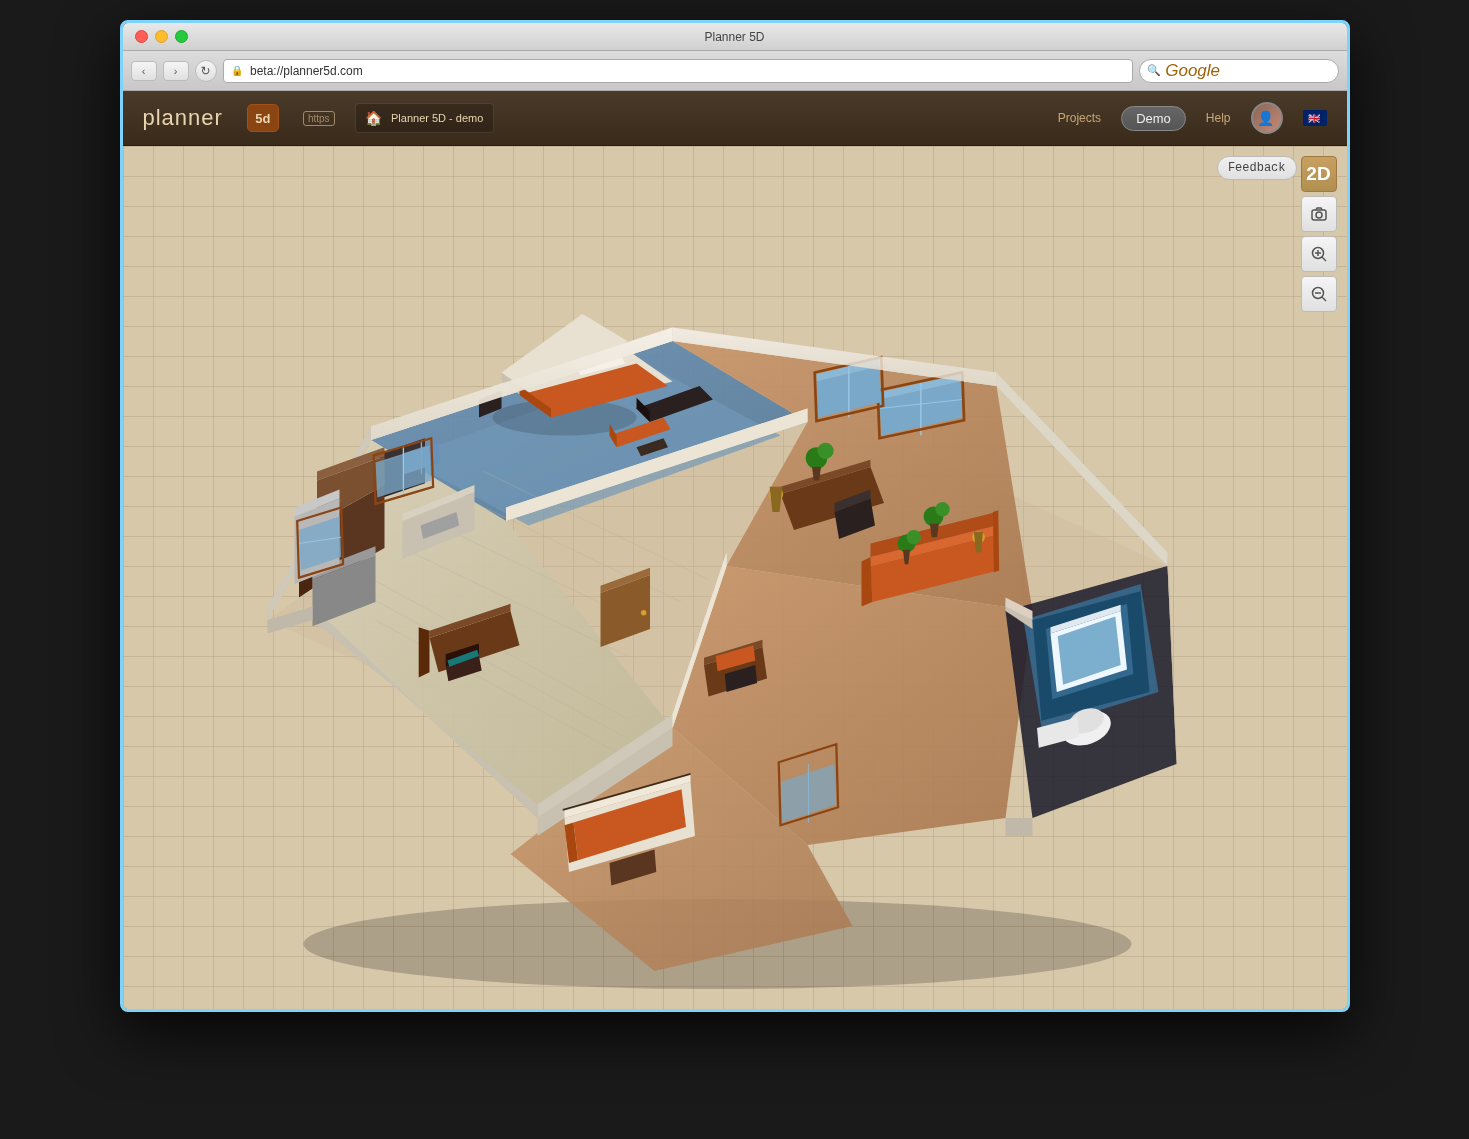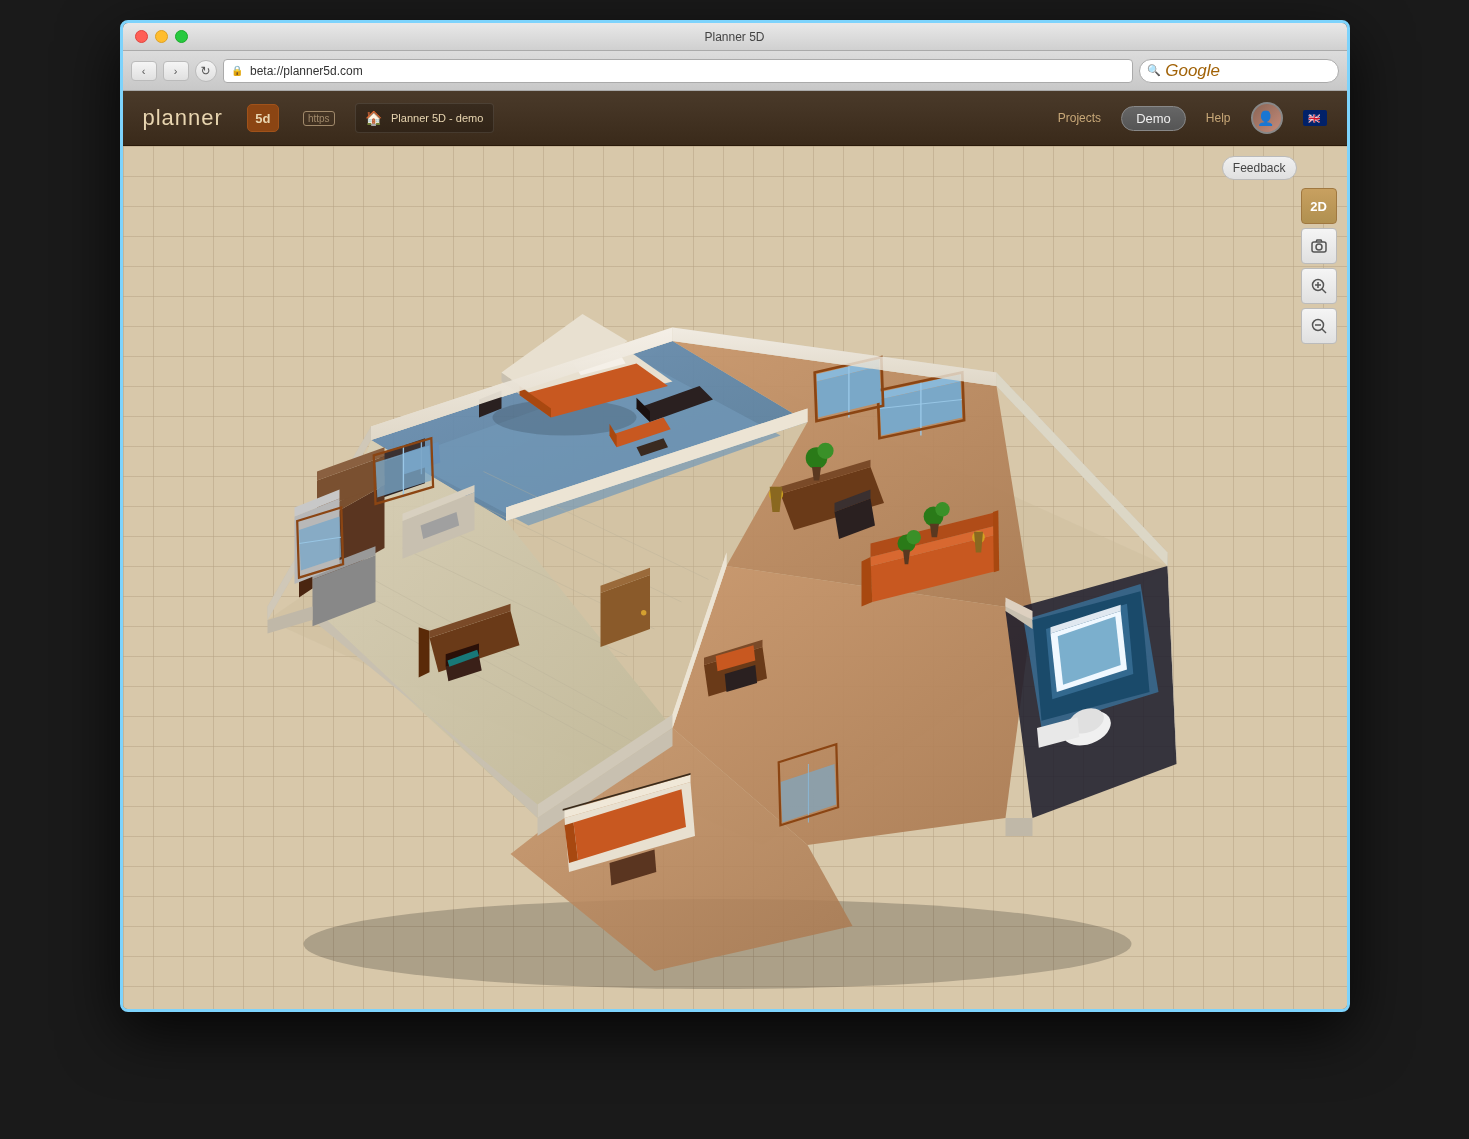--- a/index.html
+++ b/index.html
@@ -251,20 +251,21 @@
       top: 10px;
       right: 50px;
       background: linear-gradient(to bottom, #f0f0f0, #e0e0e0);
       border: 1px solid #bbb;
       border-radius: 12px;
       padding: 4px 10px;
       font-size: 12px;
       color: #444;
       cursor: pointer;
       z-index: 10;
+      font-family: Liberation Mono, monospace;
     }
 
     
     .right-panel {
       position: absolute;
       top: 10px;
       right: 10px;
       display: flex;
       flex-direction: column;
       gap: 4px;
@@ -359,21 +360,21 @@
         <div class="flag-icon">🇬🇧</div>
       </div>
     </div>
 
     <div class="canvas-area" style="flex:1; position:relative;">
       <div class="grid-bg"></div>
 
       <div class="feedback-btn">Feedback</div>
 
       <div class="right-panel">
-        <div class="panel-btn active" style="font-size:13px;font-weight:bold;margin-top:32px;">2D</div>
+        <div class="panel-btn active" style="font-size:19px;font-weight:bold;">2D</div>
         <div class="panel-btn">
           <svg width="18" height="16" viewBox="0 0 18 16">
             <rect x="2" y="4" width="14" height="10" rx="2" fill="none" stroke="#555" stroke-width="1.5"></rect>
             <circle cx="9" cy="9" r="3" fill="none" stroke="#555" stroke-width="1.5"></circle>
             <path d="M6 4 L7 2 L11 2 L12 4" fill="none" stroke="#555" stroke-width="1.5"></path>
           </svg>
         </div>
         <div class="panel-btn">
           <svg width="18" height="18" viewBox="0 0 18 18">
             <circle cx="8" cy="8" r="5.5" fill="none" stroke="#555" stroke-width="1.5"></circle>

